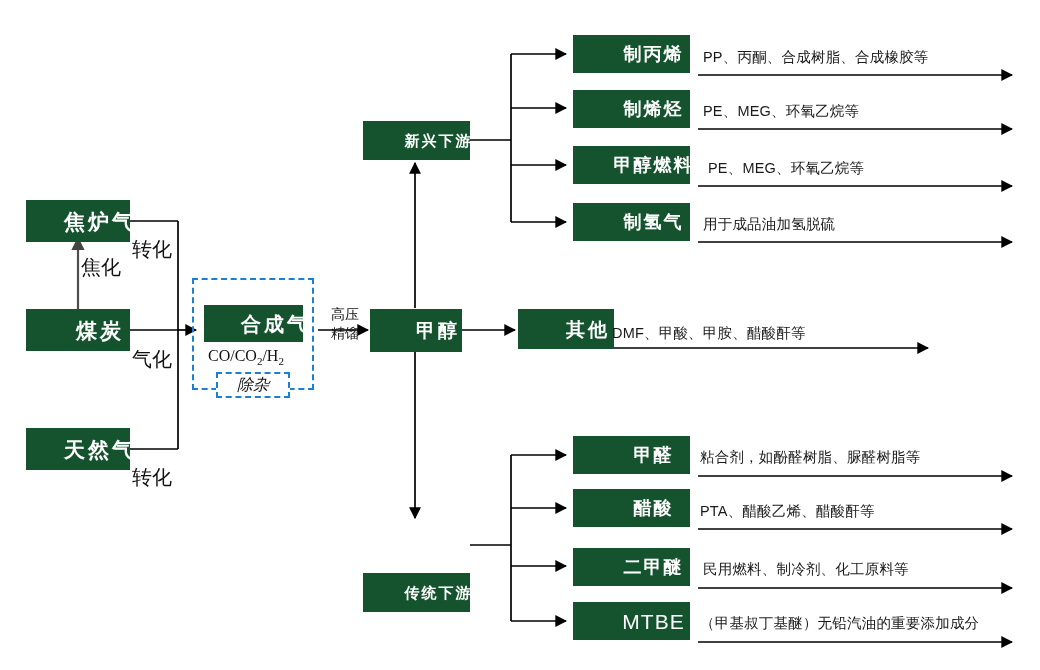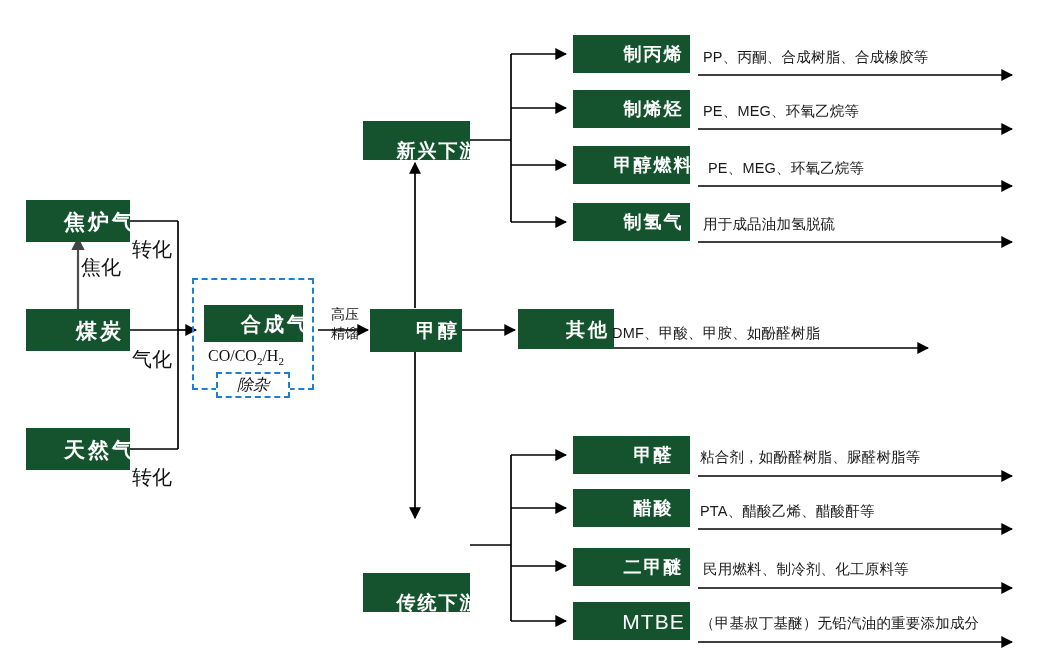--- a/index.html
+++ b/index.html
@@ -30,21 +30,21 @@
     justify-content:center;
     font-weight:bold;
     letter-spacing:1px;
     box-sizing:border-box;
     text-align:center;
     line-height:1;
     white-space:nowrap;
     padding-left:44px;
   }
   .node.src{font-size:21px;letter-spacing:3px;}
-  .node.hub{font-size:19px;letter-spacing:2px;align-items:flex-end;}
+  .node.hub{font-size:15px;letter-spacing:2px;}
   .node.syn{font-size:20px;letter-spacing:3px;}
   .node.meoh{font-size:19px;letter-spacing:3px;}
   .node.other{font-size:19px;letter-spacing:3px;}
   .node.prod{font-size:18px;letter-spacing:2px;}
   .node.prod.latin{letter-spacing:1px;font-weight:normal;font-size:21px;}
 
   
   .dashgroup{
     position:absolute;
     border:2px dashed #1B7FD4;
@@ -198,21 +198,21 @@
   </div>
 
   <div class="node meoh" style="left:370px;top:309px;width:92px;height:43px;">
     <span>甲醇</span>
   </div>
 
   <div class="node other" style="left:518px;top:309px;width:96px;height:40px;">
     <span>其他</span>
   </div>
 
-  <div class="desc" style="left:612px;top:324px;">DMF、甲酸、甲胺、如酚醛树脂</div>
+  <div class="desc" style="left:612px;top:324px;">DMF、甲酸、甲胺、醋酸酐等</div>
 
   <div class="node hub" style="left:363px;top:121px;width:107px;height:39px;">
     <span>新兴下游</span>
   </div>
 
   <div class="node hub" style="left:363px;top:525px;width:107px;height:39px;margin-top:48px;">
     <span>传统下游</span>
   </div>
 
   <div class="node prod" style="left:573px;top:35px;width:117px;height:38px;">

